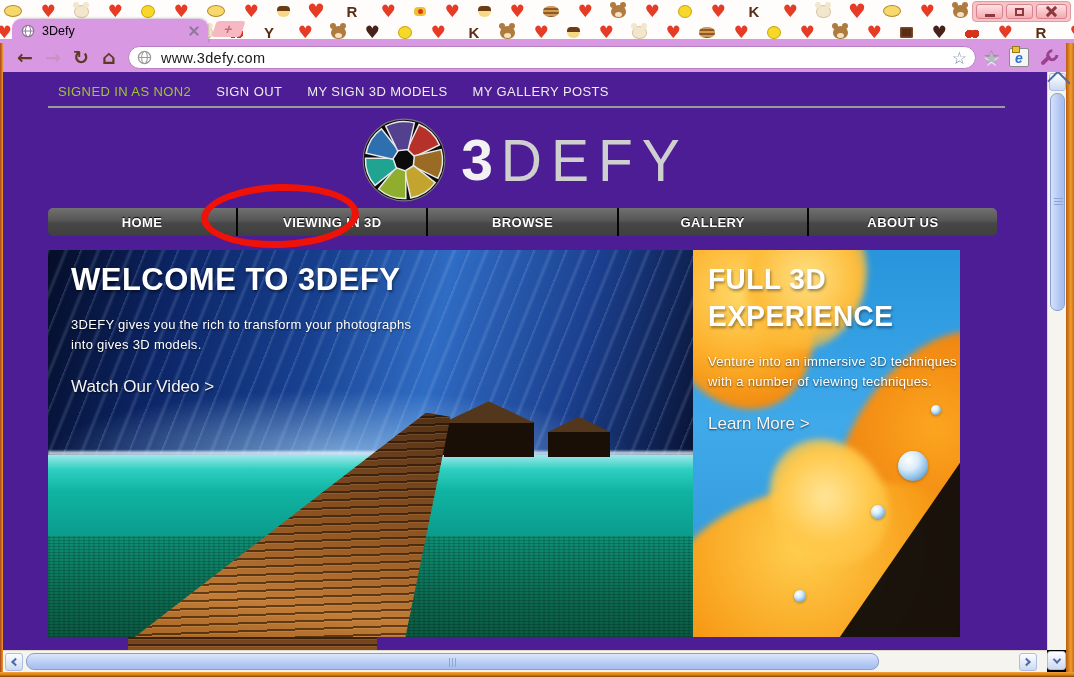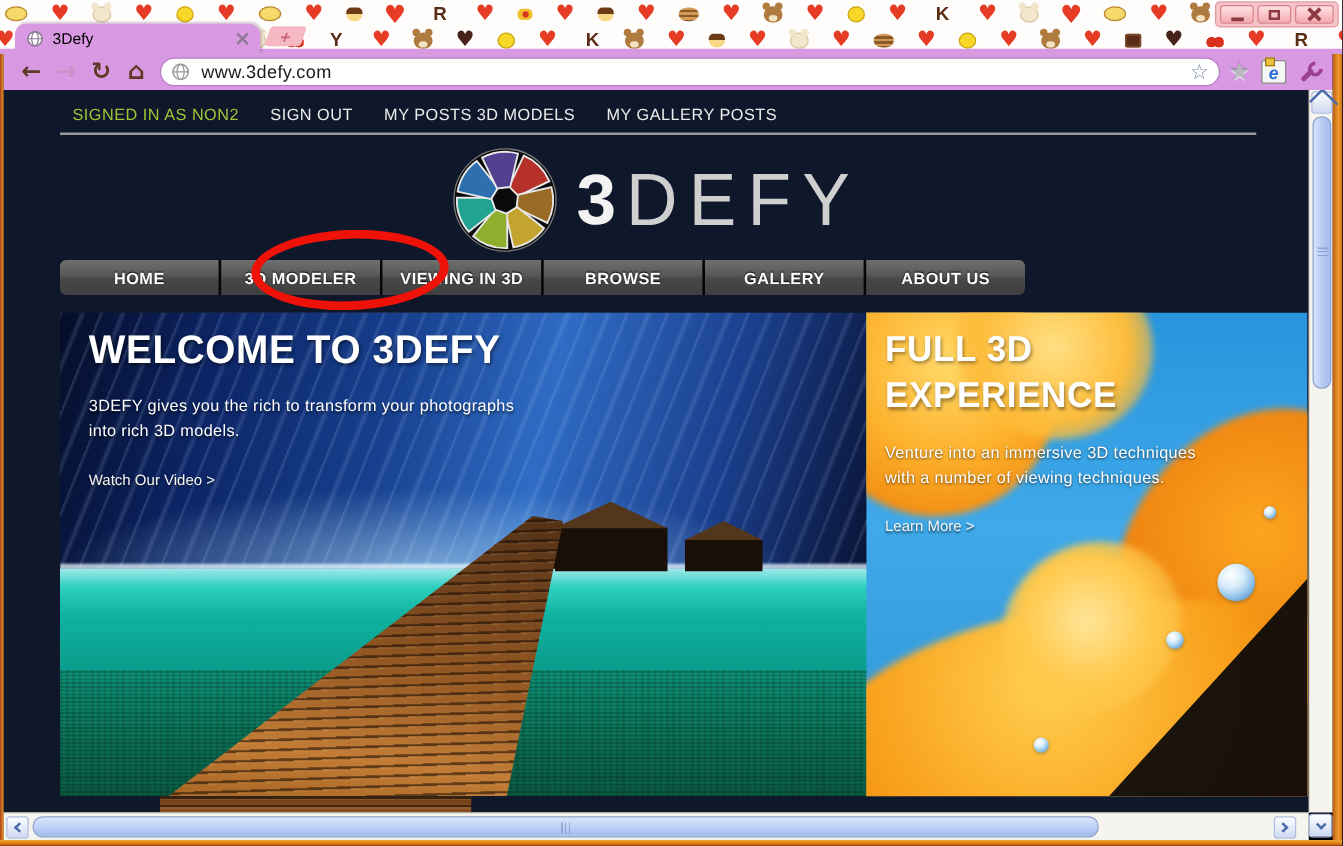--- a/index.html
+++ b/index.html
@@ -86,45 +86,45 @@
   .wrench::before{content:"";position:absolute;left:8px;top:7px;width:4px;height:12px;background:#9c4190;border-radius:2px;}
   .wrench::after{content:"";position:absolute;left:5px;top:-1px;width:6px;height:6px;border:3px solid #9c4190;
       border-radius:50%;border-top-color:transparent;}
 
   
   .frame-left{position:absolute;left:0;top:43px;width:3px;height:634px;background:linear-gradient(90deg,#a8431a,#ef9a2a);}
   .frame-right{position:absolute;left:1066px;top:43px;width:8px;height:629px;background:linear-gradient(90deg,#b85c10,#f09c2c 60%,#c96a12);}
   .frame-bottom{position:absolute;left:0;top:672px;width:1074px;height:5px;background:linear-gradient(180deg,#f2a435,#d87a12 60%,#8a3c08);}
 
   
-  .page{position:absolute;left:3px;top:72px;width:1044px;height:578px;background:#0f172a;overflow:hidden;}
+  .page{position:absolute;left:3px;top:72px;width:1044px;height:578px;background:#4c1d95;overflow:hidden;}
 
   .user-nav{position:absolute;left:55px;top:12px;display:flex;gap:25px;font-size:13px;letter-spacing:.4px;color:#ececec;}
   .user-nav .green{color:#9fc637;}
   .user-nav span{white-space:nowrap;}
   .unav-divider{position:absolute;left:45px;top:34px;width:957px;height:2px;background:#9a9a9a;}
 
   .logo-row{position:absolute;left:0;top:42px;width:1044px;height:92px;display:flex;align-items:center;justify-content:center;gap:14px;}
   .logo-text{font-size:57px;line-height:1;letter-spacing:2px;color:#f2f2f2;display:flex;align-items:center;}
   .logo-text .bold3{font-weight:bold;}
   .logo-text .thin{font-weight:normal;color:#cfcfcf;letter-spacing:9px;margin-left:6px;transform:scaleY(1.04);}
 
-  .main-nav{position:absolute;left:45px;top:136px;width:772px;height:28px;display:flex;border-radius:5px;overflow:hidden;}
+  .main-nav{position:absolute;left:45px;top:136px;width:949px;height:28px;display:flex;border-radius:5px;overflow:hidden;}
   .nav-btn{flex:1;background:linear-gradient(180deg,#707070 0%,#565656 45%,#474747 55%,#3f3f3f 100%);
       border-right:2px solid #050505;display:flex;align-items:center;justify-content:center;
       color:#fff;font-weight:bold;font-size:13px;letter-spacing:.4px;text-shadow:0 -1px 1px #000;cursor:pointer;}
   .nav-btn:last-child{border-right:none;}
 
   .red-ellipse{position:absolute;left:198px;top:112px;width:158px;height:64px;border:7px solid #ee1208;
       border-radius:50%;z-index:9;transform:rotate(-2deg);}
 
   
   .hero{position:absolute;top:178px;height:387px;overflow:hidden;}
   .hero-left{left:45px;width:694px;}
-  .hero-right{left:690px;width:353px;}
+  .hero-right{left:690px;width:267px;}
   .layer{position:absolute;}
 
   .hl-sky{left:0;top:0;width:100%;height:53%;background:
       radial-gradient(60% 45% at 42% 100%, rgba(190,230,250,.55), rgba(190,230,250,0) 70%),
       repeating-linear-gradient(112deg, rgba(190,215,255,.20) 0px, rgba(190,215,255,0) 3px, rgba(190,215,255,0) 14px,
           rgba(190,215,255,.16) 17px, rgba(190,215,255,0) 20px, rgba(190,215,255,0) 30px),
       linear-gradient(103deg,#050d28 0%,#0c2566 18%,#17408f 38%,#2f6cc4 55%,#1b3f8e 75%,#07102e 95%);}
   .hl-horizon{left:0;top:52%;width:100%;height:5px;background:rgba(225,245,252,.75);filter:blur(1px);}
   .hl-sea{left:0;top:53%;width:100%;height:21%;background:
       linear-gradient(180deg,#9fe8ea 0%,#2ecfc0 18%,#10b3a2 45%,#0b9c8c 100%);}
@@ -169,21 +169,21 @@
   .d1{right:12%;top:52%;width:30px;height:30px;}
   .d2{right:28%;top:66%;width:14px;height:14px;}
   .d3{right:7%;top:40%;width:10px;height:10px;}
   .d4{left:38%;bottom:9%;width:12px;height:12px;}
 
   .hero-copy{position:absolute;z-index:3;color:#fff;}
   .hl-copy{left:23px;top:12px;width:560px;}
   .hl-title{font-size:31px;font-weight:bold;letter-spacing:.5px;text-shadow:1px 2px 3px rgba(0,0,0,.5);transform:scaleY(1.03);}
   .hero-body{margin-top:17px;font-size:13px;line-height:1.55;letter-spacing:.3px;text-shadow:0 1px 2px rgba(0,0,0,.65);}
   .hero-body span{display:block;}
-  .hero-cta{margin-top:22px;font-size:12px;color:#f4f4f4;text-shadow:0 1px 2px rgba(0,0,0,.65);cursor:pointer;display:inline-block;}
+  .hero-cta{margin-top:22px;font-size:17px;color:#f4f4f4;text-shadow:0 1px 2px rgba(0,0,0,.65);cursor:pointer;display:inline-block;}
   .hr-copy{left:15px;top:12px;width:280px;}
   .hr-title{font-size:28px;font-weight:bold;line-height:1.3;letter-spacing:.5px;text-shadow:1px 2px 3px rgba(0,0,0,.4);transform:scaleY(1.03);}
   .hr-title span{display:block;}
 
   
   .vscroll{position:absolute;left:1047px;top:72px;width:19px;height:578px;background:#f6f4ee;border-left:1px solid #ded9cb;}
   .sb-btn{position:absolute;background:linear-gradient(180deg,#fdfeff,#cdd9f2);border:1px solid #aebde2;border-radius:3px;
       display:flex;align-items:center;justify-content:center;}
   .vscroll .up{left:1px;top:1px;width:17px;height:18px;}
   .vthumb{position:absolute;left:2px;top:21px;width:15px;height:218px;border:1px solid #8aa0cc;border-radius:7px;
@@ -330,21 +330,21 @@
 
   <div class="frame-left"></div>
   <div class="frame-right"></div>
   <div class="frame-bottom"></div>
 
   <div class="page">
 
     <div class="user-nav">
       <span class="green">SIGNED IN AS NON2</span>
       <span>SIGN OUT</span>
-      <span>MY POSTS 3D MODELS</span>
+      <span>MY SIGN 3D MODELS</span>
       <span>MY GALLERY POSTS</span>
     </div>
     <div class="unav-divider"></div>
 
     <div class="logo-row">
       <svg width="86" height="86" viewBox="-40 -40 80 80">
         <circle r="38" fill="#0b0b0b" stroke="#777" stroke-width="1"></circle>
         <g stroke="#e8e8e8" stroke-width="1.4">
           <path d="M 3,-10 L 14,-33 A 36,36 0 0 1 33,-14 L 10,-3 Z" fill="#b5312a" transform="rotate(0)"></path>
           <path d="M 3,-10 L 14,-33 A 36,36 0 0 1 33,-14 L 10,-3 Z" fill="#9a6b24" transform="rotate(51.4)"></path>
@@ -356,21 +356,20 @@
         </g>
       </svg>
       <div class="logo-text">
         <span class="bold3">3</span>
         <span class="thin">DEFY</span>
       </div>
     </div>
 
     <div class="main-nav">
       <div class="nav-btn">HOME</div>
-      <div class="nav-btn">3D MODELER</div>
       <div class="nav-btn">VIEWING IN 3D</div>
       <div class="nav-btn">BROWSE</div>
       <div class="nav-btn">GALLERY</div>
       <div class="nav-btn">ABOUT US</div>
     </div>
 
     <div class="red-ellipse"></div>
 
     <div class="hero hero-left">
       <div class="layer hl-sky"></div>
@@ -378,21 +377,21 @@
       <div class="layer hl-sea"></div>
       <div class="layer hl-fore"></div>
       <div class="bungalow bg1"></div>
       <div class="bungalow bg2"></div>
       <div class="bungalow bg3"></div>
       <div class="layer hl-walk"></div>
       <div class="hero-copy hl-copy">
         <div class="hl-title">WELCOME TO 3DEFY</div>
         <div class="hero-body">
           <span>3DEFY gives you the rich to transform your photographs</span>
-          <span>into rich 3D models.</span>
+          <span>into gives 3D models.</span>
         </div>
         <div class="hero-cta">Watch Our Video &gt;</div>
       </div>
     </div>
     <div class="walk-tip"></div>
 
     <div class="hero hero-right">
       <div class="layer hr-bg"></div>
       <div class="petal pt1"></div>
       <div class="petal pt2"></div>

